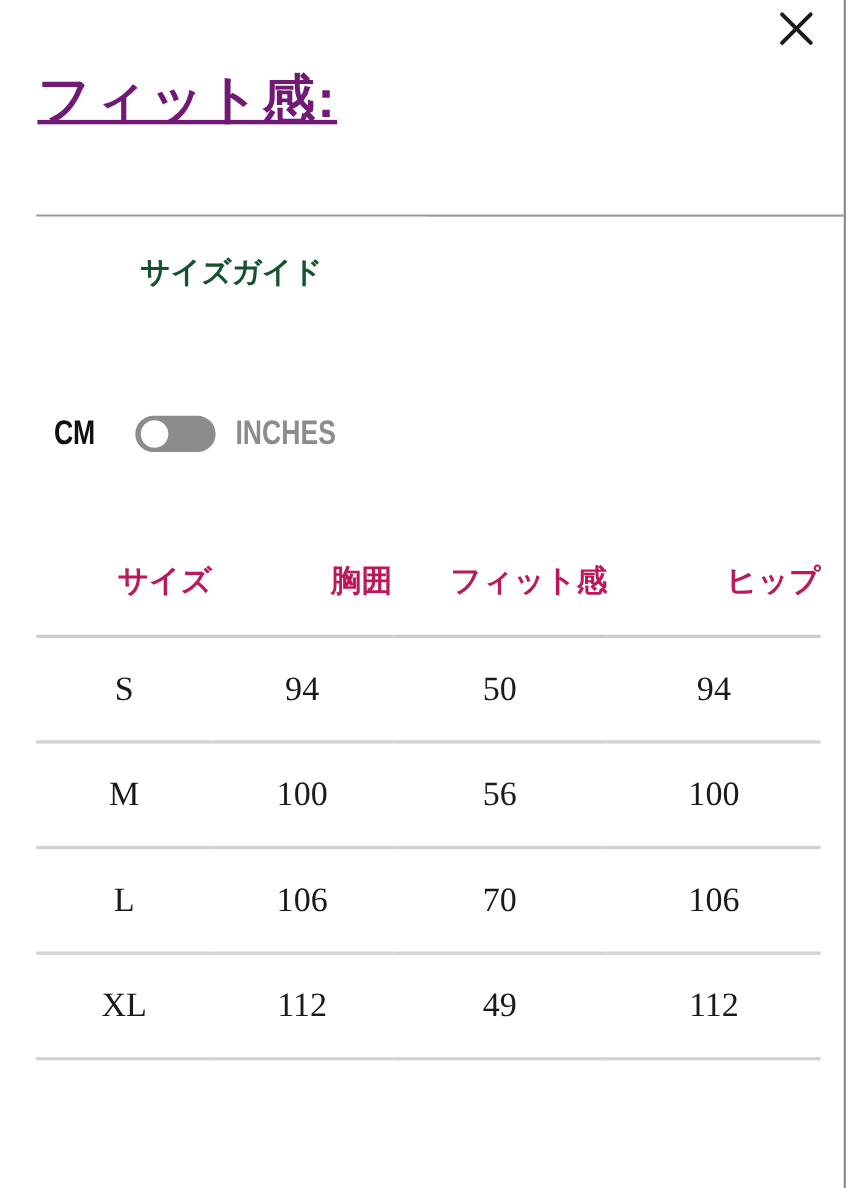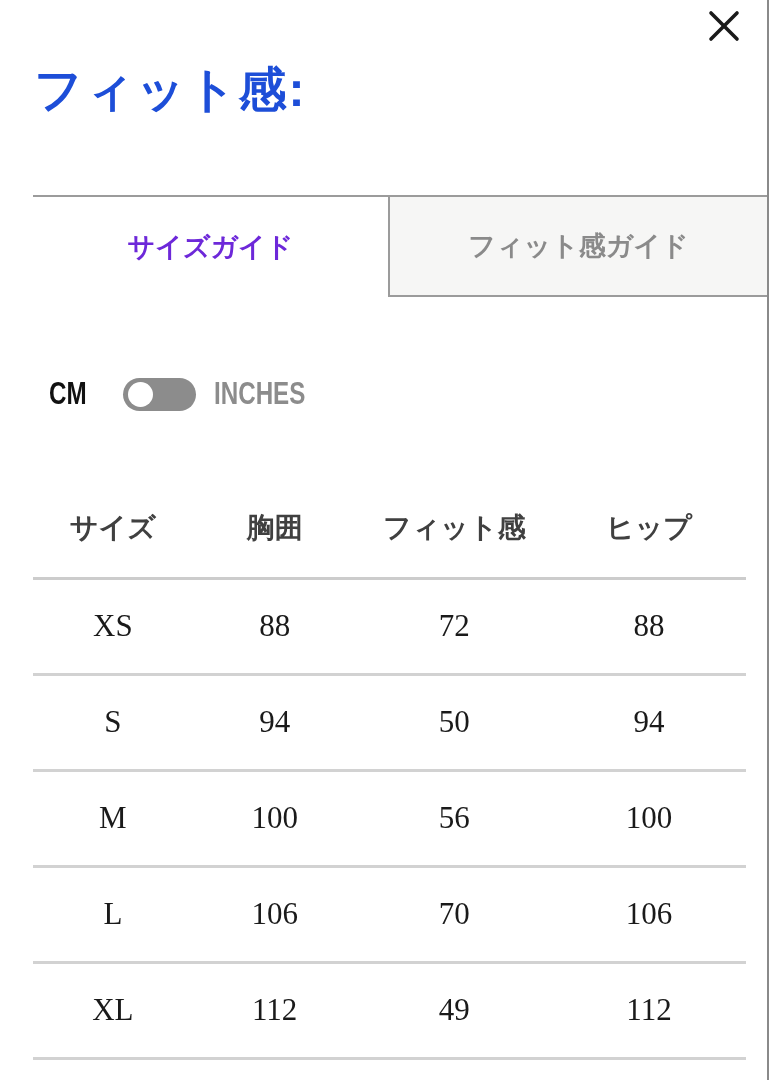--- a/index.html
+++ b/index.html
@@ -18,37 +18,38 @@
     background: #8a8a8a;
   }
   .close-btn {
     position: absolute; top: 3px; left: 701px;
     width: 46px; height: 46px;
     background: none; border: none; cursor: pointer;
     display: flex; align-items: center; justify-content: center;
   }
   .title {
     position: absolute; top: 58px; left: 34px;
-    font-size: 48px; font-weight: 800; color: #1d4ed8;
+    font-size: 48px; font-weight: 800; color: #701a75;
     letter-spacing: 2px;
+    text-decoration: underline;
   }
   .tabs {
     position: absolute; top: 195px; left: 33px;
     width: 734px; height: 102px;
     display: flex;
     border-top: 2px solid #9b9b9b;
   }
   .tab {
     display: flex; align-items: center; justify-content: center;
     font-size: 27px; cursor: pointer;
   }
   .tab-active {
     width: 355px;
     background: #ffffff;
-    color: #6d28d9; font-weight: 800;
+    color: #14532d; font-weight: 800;
   }
   .tab-inactive {
     flex: 1;
     background: #f6f6f5;
     color: #8a8a8a; font-weight: 700;
     border-left: 2px solid #9b9b9b;
     border-bottom: 2px solid #9b9b9b;
   }
   .unit-row {
     position: absolute; top: 375px; left: 31px;
@@ -76,22 +77,22 @@
     width: 713px;
     border-collapse: collapse;
     table-layout: fixed;
   }
   .size-table col.c1 { width: 22.4%; }
   .size-table col.c2 { width: 23.0%; }
   .size-table col.c3 { width: 27.4%; }
   .size-table col.c4 { width: 27.2%; }
   .size-table th {
     height: 98px;
-    font-size: 28px; font-weight: 800; color: #404040;
-    text-align: center; vertical-align: middle;
+    font-size: 28px; font-weight: 800; color: #be185d;
+    text-align: right; vertical-align: middle;
     border-bottom: 3px solid #cccccc;
     font-family: "Liberation Sans", "DejaVu Sans", sans-serif;
   }
   .size-table td {
     height: 96px;
     font-size: 31px; font-weight: 400; color: #1a1a1a;
     text-align: center; vertical-align: middle;
     border-bottom: 3px solid #d2d2d2;
     font-family: "Liberation Serif", "DejaVu Serif", serif;
   }
@@ -111,23 +112,20 @@
       </svg>
     </span>
   </button>
 
   <h1 class="title">フィット感:</h1>
 
   <div class="tabs">
     <div class="tab tab-active">
       <span>サイズガイド</span>
     </div>
-    <div class="tab tab-inactive">
-      <span>フィット感ガイド</span>
-    </div>
   </div>
 
   <div class="unit-row">
     <span class="unit-label unit-cm">CM</span>
     <button class="toggle">
       <span class="toggle-knob"></span>
     </button>
     <span class="unit-label unit-inches">INCHES</span>
   </div>
 
@@ -140,26 +138,20 @@
       </colgroup>
     <thead>
       <tr>
         <th>サイズ</th>
         <th>胸囲</th>
         <th>フィット感</th>
         <th>ヒップ</th>
       </tr>
     </thead>
     <tbody>
-      <tr>
-        <td>XS</td>
-        <td>88</td>
-        <td>72</td>
-        <td>88</td>
-      </tr>
       <tr>
         <td>S</td>
         <td>94</td>
         <td>50</td>
         <td>94</td>
       </tr>
       <tr>
         <td>M</td>
         <td>100</td>
         <td>56</td>

